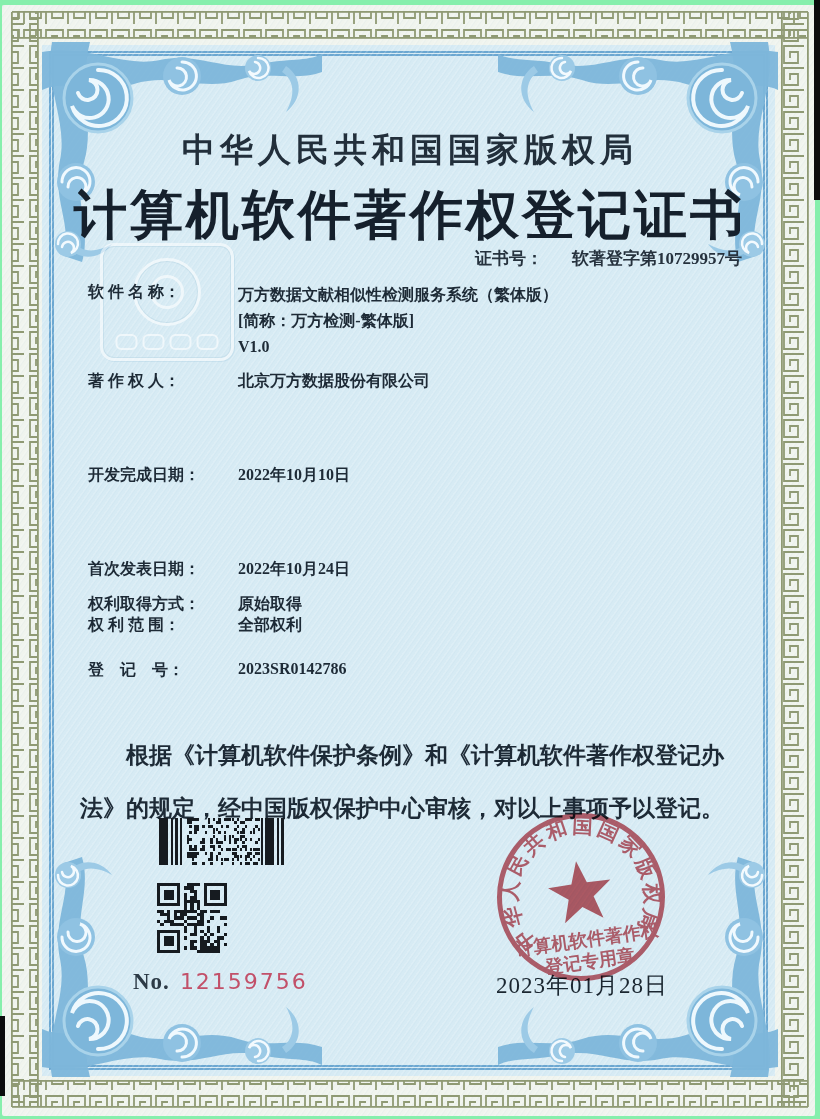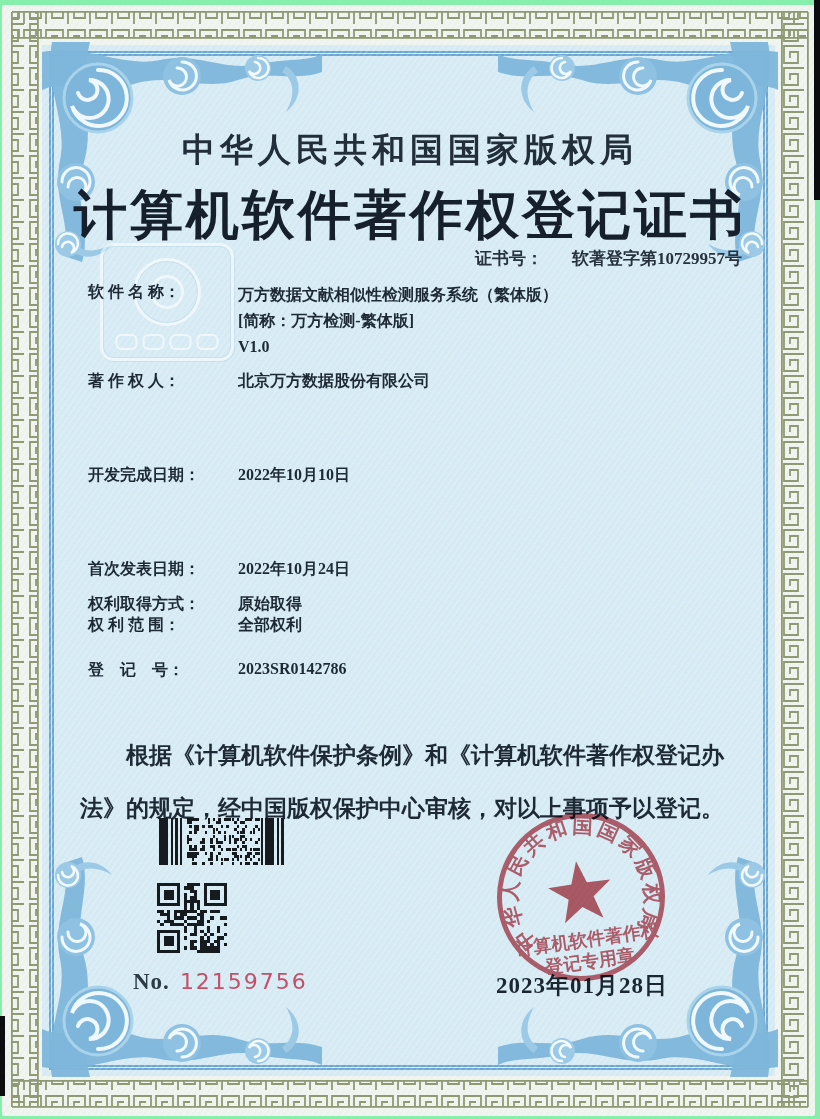--- a/index.html
+++ b/index.html
@@ -45,21 +45,21 @@
   .r-acq{top:570px;margin-top:24px;} .r-scope{top:615px;} .r-reg{top:660px;}
   .statement{position:absolute;left:80px;top:706px;width:648px;font-size:23px;font-weight:bold;
     line-height:53px;text-indent:2em;color:#1d2a36;}
   
   .barcode{position:absolute;left:155px;top:818px;width:132px;height:47px;z-index:2;}
   .qr{position:absolute;left:157px;top:883px;width:70px;height:70px;z-index:2;}
   
   .serial{position:absolute;left:133px;top:969px;font-size:23px;z-index:2;}
   .serial .no{color:#2c3a46;font-weight:bold;letter-spacing:1px;}
   .serial .num{color:#c25069;font-family:"DejaVu Sans", sans-serif;font-size:22px;letter-spacing:2px;margin-left:10px;}
-  .date{position:absolute;left:496px;top:970px;font-size:23px;font-weight:bold;letter-spacing:1px;color:#1a2630;z-index:4;}
+  .date{position:absolute;left:496px;top:970px;font-size:23px;font-weight:normal;letter-spacing:1px;color:#1a2630;z-index:4;}
   .seal{position:absolute;left:481px;top:797px;width:200px;height:200px;z-index:3;mix-blend-mode:multiply;}
 </style>
 </head>
 <body>
 
 <div class="stage">
   <div class="sheet">
     <div class="bluefield"></div>
     <div class="inner-line"></div>
     <div class="texture"></div>

